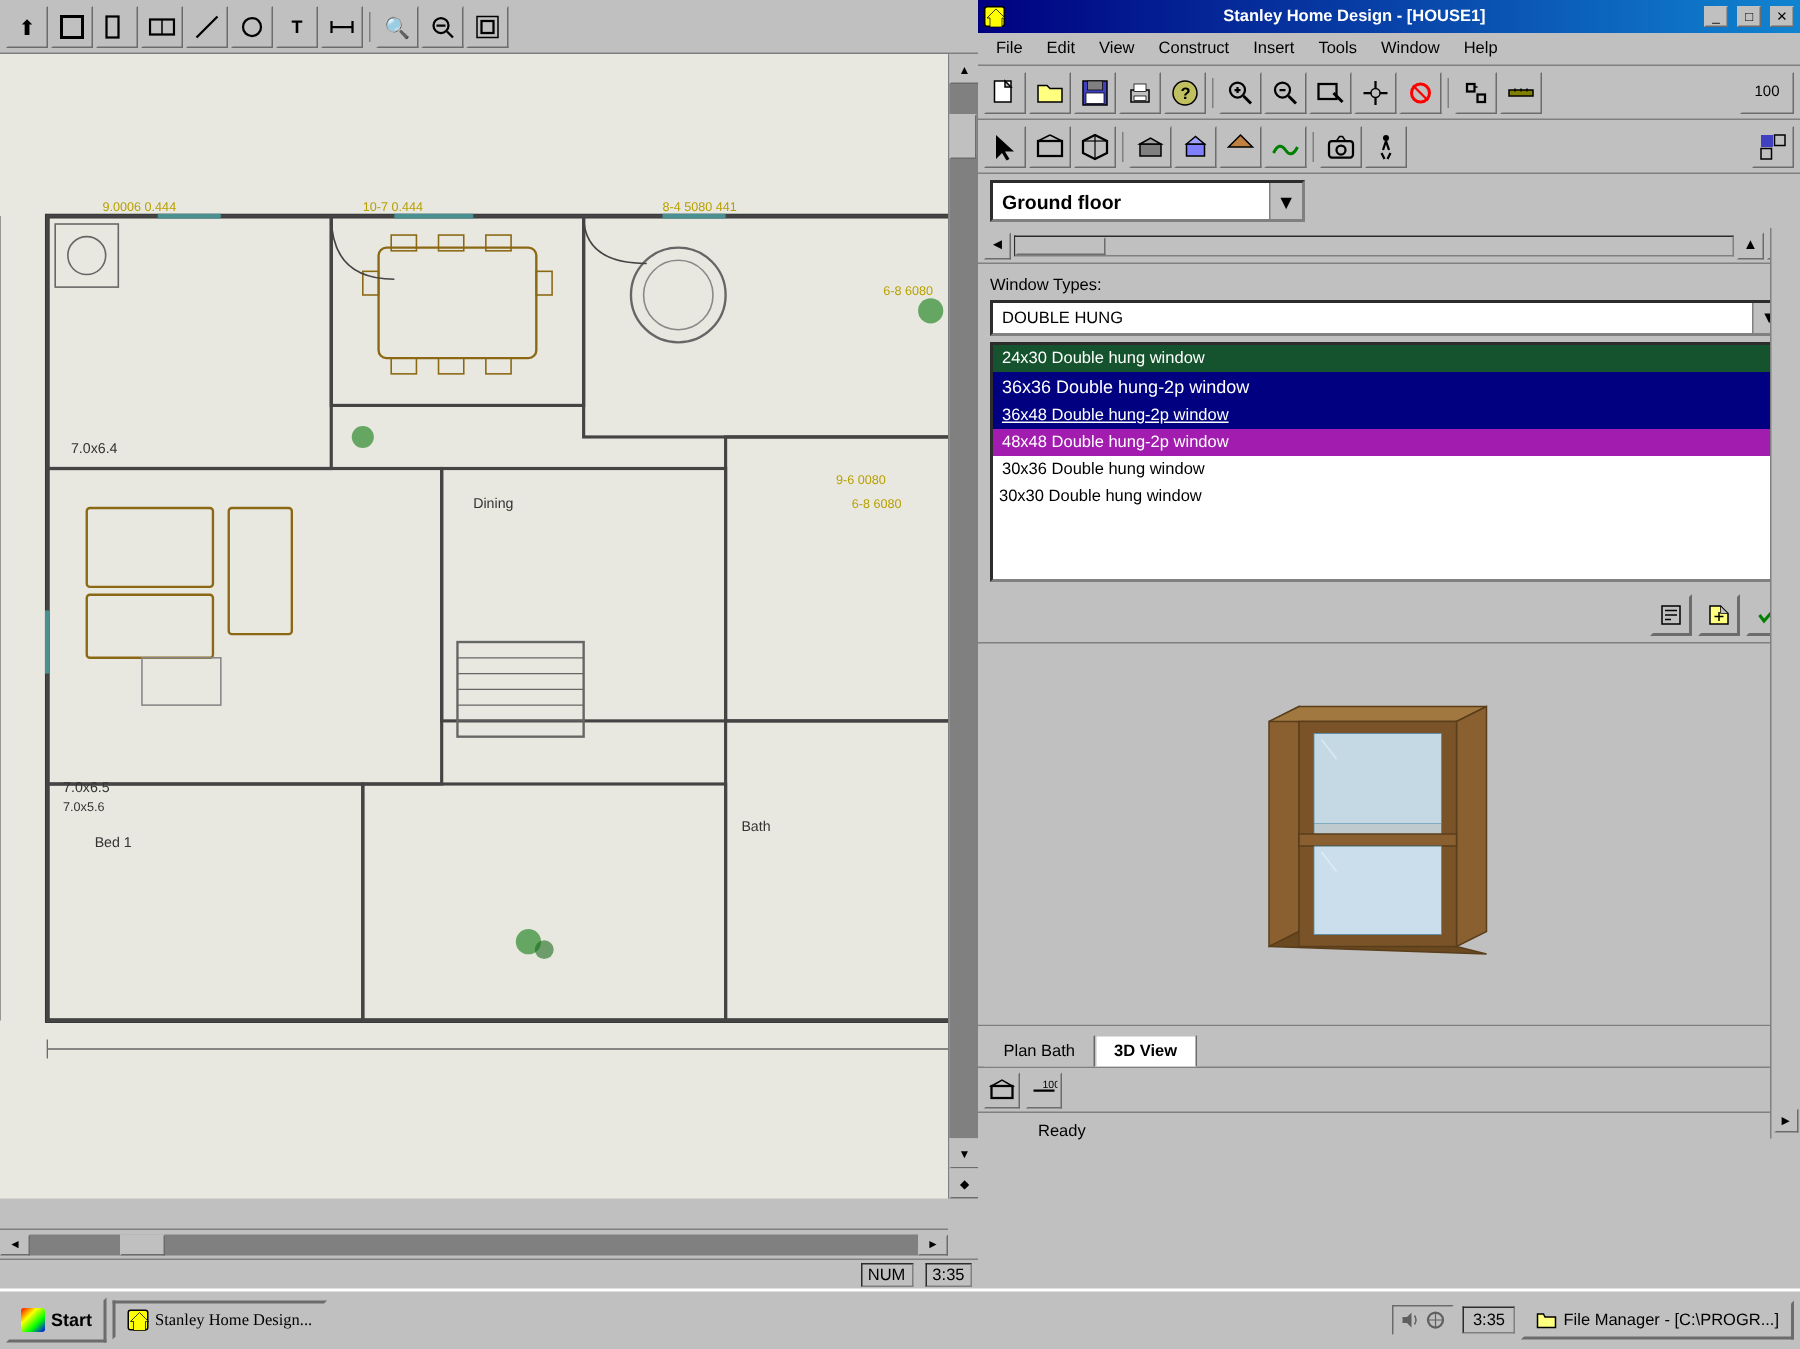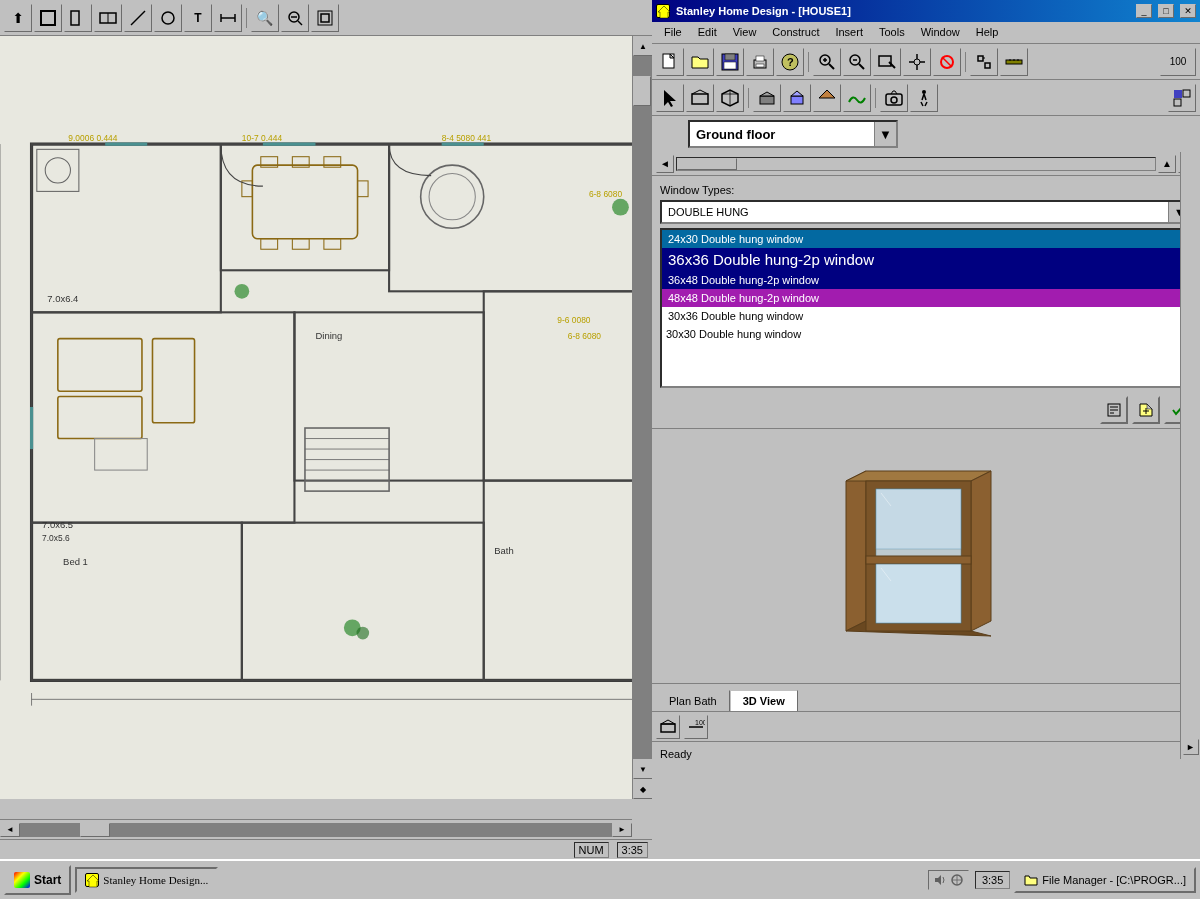--- a/index.html
+++ b/index.html
@@ -105,20 +105,21 @@
       height: 14px;
       background: #ffff00;
       border: 1px solid #000;
       border-radius: 2px;
     }
     .app-titlebar-title {
       color: white;
       font-weight: bold;
       font-size: 11px;
       flex: 1;
+      text-align: center;
     }
     .titlebar-btn {
       width: 16px;
       height: 14px;
       background: #c0c0c0;
       border: 1px outset #c0c0c0;
       font-size: 9px;
       display: flex;
       align-items: center;
       justify-content: center;
@@ -673,21 +674,21 @@
       <div class="toolbar-btn">
         <svg width="20" height="20" viewBox="0 0 20 20">
             <rect x="2" y="2" width="8" height="8" fill="#4040c0"></rect>
             <rect x="11" y="2" width="7" height="7" fill="none" stroke="#000" stroke-width="1"></rect>
             <rect x="2" y="11" width="7" height="7" fill="none" stroke="#000" stroke-width="1"></rect>
           </svg>
       </div>
     </div>
   </div>
 
-  <div style="position:relative;display:flex;align-items:center;padding:4px 8px;background:#c0c0c0;height:36px;gap:4px;margin-left:28px;">
+  <div style="position:relative;display:flex;align-items:center;padding:4px 8px;background:#c0c0c0;height:36px;gap:4px;">
     <div style="display:flex;align-items:center;background:white;border:2px inset #808080;width:210px;height:28px;padding:0 6px;font-size:13px;font-weight:bold;position:relative;">
       <span>Ground floor</span>
       <div style="position:absolute;right:0;top:0;width:22px;height:100%;background:#c0c0c0;border-left:1px solid #808080;display:flex;align-items:center;justify-content:center;cursor:pointer;">▼</div>
     </div>
   </div>
 
   <div style="position:relative;display:flex;align-items:center;padding:2px 4px;background:#c0c0c0;height:24px;gap:2px;border-bottom:1px solid #808080;">
     <div class="panel-nav-btn">◄</div>
     <div style="flex:1;height:14px;background:#c0c0c0;border:1px inset #808080;display:flex;align-items:center;">
       <div style="width:60px;height:12px;background:#c0c0c0;border:1px outset #c0c0c0;"></div>
@@ -700,24 +701,24 @@
 
     <div style="padding:4px 0;font-size:11px;">Window Types:</div>
 
     <div style="display:flex;align-items:center;background:white;border:2px inset #808080;height:24px;margin-bottom:4px;position:relative;">
       <span style="padding:0 6px;font-size:11px;">DOUBLE HUNG</span>
       <div style="position:absolute;right:0;top:0;width:22px;height:100%;background:#c0c0c0;border-left:1px solid #808080;display:flex;align-items:center;justify-content:center;cursor:pointer;">▼</div>
     </div>
 
     <div style="border:2px inset #808080;background:white;height:160px;overflow:hidden;margin-bottom:4px;">
 
-      <div style="padding:3px 6px;font-size:11px;background:#0369a1;color:white;cursor:pointer;">24x30 Double hung window</div>
-
-      <div style="padding:3px 6px;font-size:15px;background:#000080;color:white;cursor:pointer;">36x36 Double hung-2p window</div>
-      <div style="padding:3px 6px;font-size:11px;background:#000080;color:white;cursor:pointer;">36x48 Double hung-2p window</div>
+      <div style="padding:3px 6px;font-size:11px;background:#14532d;color:white;cursor:pointer;">24x30 Double hung window</div>
+
+      <div style="padding:3px 6px;font-size:12px;background:#000080;color:white;cursor:pointer;">36x36 Double hung-2p window</div>
+      <div style="padding:3px 6px;font-size:11px;background:#000080;color:white;cursor:pointer;text-decoration:underline;">36x48 Double hung-2p window</div>
       <div style="padding:3px 6px;font-size:11px;background:#a21caf;color:white;cursor:pointer;">48x48 Double hung-2p window</div>
 
       <div style="padding:3px 6px;font-size:11px;background:white;color:black;cursor:pointer;">30x36 Double hung window</div>
       <div style="padding:3px 4px;font-size:11px;background:white;color:black;cursor:pointer;">30x30 Double hung window</div>
     </div>
 
     <div style="display:flex;justify-content:flex-end;gap:4px;padding:4px 0;background:#c0c0c0;">
       <div class="panel-btn" title="Properties">
         <svg width="16" height="16" viewBox="0 0 16 16">
             <rect x="2" y="2" width="12" height="12" fill="none" stroke="#000" stroke-width="1"></rect>
@@ -783,21 +784,21 @@
     </div>
     <div class="bottom-toolbar-btn">
       <svg width="18" height="18" viewBox="0 0 18 18">
           <line x1="2" y1="9" x2="16" y2="9" stroke="#000" stroke-width="1.5"></line>
           <text x="8" y="7" font-size="7" fill="#000">100</text>
         </svg>
     </div>
   </div>
 
   <div style="display:flex;align-items:center;padding:0 8px;background:#c0c0c0;height:24px;border-top:1px solid #808080;">
-    <span style="font-size:11px;">Ready</span>
+    <span style="font-size:11px;margin-left:32px;">Ready</span>
   </div>
 
   <div style="position:absolute;right:0;top:152px;width:20px;bottom:100px;background:#c0c0c0;border-left:1px solid #808080;display:flex;align-items:flex-end;justify-content:center;padding-bottom:4px;">
     <div style="width:16px;height:16px;background:#c0c0c0;border:1px outset #c0c0c0;display:flex;align-items:center;justify-content:center;cursor:pointer;font-size:9px;">►</div>
   </div>
 </div>
 
 <div class="taskbar">
   <div class="taskbar-start">
     <div class="taskbar-start-icon"></div>

